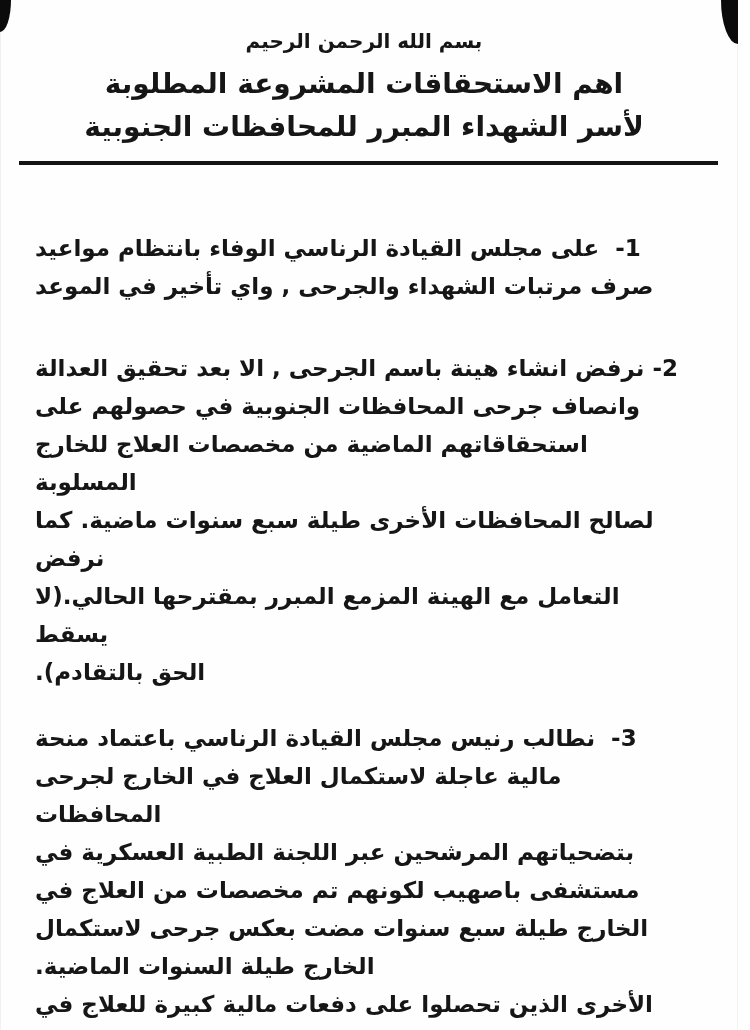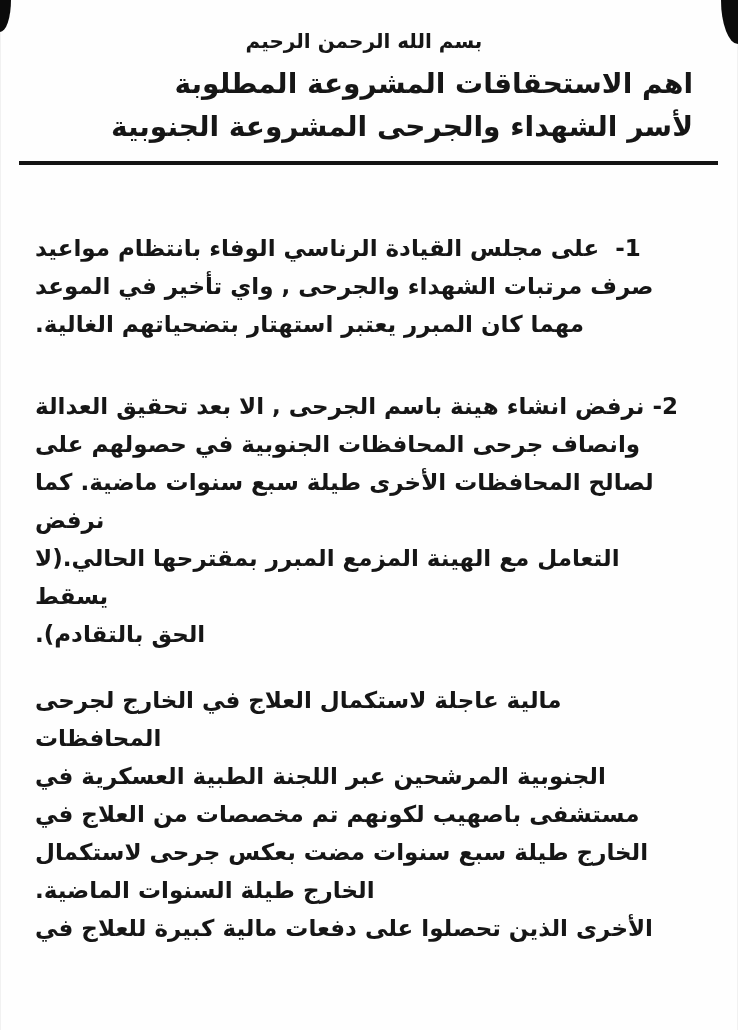--- a/index.html
+++ b/index.html
@@ -41,21 +41,21 @@
   }
   .bismillah {
     padding-top: 26px;
     text-align: center;
     font-size: 20px;
     font-weight: bold;
     line-height: 30px;
   }
   .title, .subtitle {
     margin: 0;
-    text-align: right;
+    text-align: center;
     font-size: 28px;
     font-weight: bold;
     line-height: 36px;
   }
   .title { margin-top: 10px; }
   .subtitle { margin-top: 7px; }
   .rule {
     border: none;
     height: 4px;
     background: #141414;
@@ -76,40 +76,41 @@
 
 <div class="page">
   <div class="corner corner-tl"></div>
   <div class="corner corner-tr"></div>
 
   <div class="content">
     <div class="bismillah">بسم الله الرحمن الرحيم</div>
 
     <h1 class="title">اهم الاستحقاقات المشروعة المطلوبة</h1>
 
-    <h2 class="subtitle">لأسر الشهداء والجرحى المشروعة الجنوبية</h2>
+    <h2 class="subtitle">لأسر الشهداء المبرر للمحافظات الجنوبية</h2>
 
     <hr class="rule">
 
     <div class="para para1">
         <div class="line">1-&nbsp; على مجلس القيادة الرناسي الوفاء بانتظام مواعيد</div>
         <div class="line">صرف مرتبات الشهداء والجرحى , واي تأخير في الموعد</div>
-        <div class="line">مهما كان المبرر يعتبر استهتار بتضحياتهم الغالية.</div>
       </div>
 
     <div class="para para2">
         <div class="line">2- نرفض انشاء هينة باسم الجرحى , الا بعد تحقيق العدالة</div>
         <div class="line">وانصاف جرحى المحافظات الجنوبية في حصولهم على</div>
+        <div class="line">استحقاقاتهم الماضية من مخصصات العلاج للخارج المسلوبة</div>
         <div class="line">لصالح المحافظات الأخرى طيلة سبع سنوات ماضية. كما نرفض</div>
         <div class="line">التعامل مع الهينة المزمع المبرر بمقترحها الحالي.(لا يسقط</div>
         <div class="line">الحق بالتقادم).</div>
       </div>
 
     <div class="para para3">
+        <div class="line">3-&nbsp; نطالب رنيس مجلس القيادة الرناسي باعتماد منحة</div>
         <div class="line">مالية عاجلة لاستكمال العلاج في الخارج لجرحى المحافظات</div>
-        <div class="line">الجنوبية المرشحين عبر اللجنة الطبية العسكرية في</div>
+        <div class="line">بتضحياتهم المرشحين عبر اللجنة الطبية العسكرية في</div>
         <div class="line">مستشفى باصهيب لكونهم تم مخصصات من العلاج في</div>
         <div class="line">الخارج طيلة سبع سنوات مضت بعكس جرحى لاستكمال</div>
         <div class="line">الخارج طيلة السنوات الماضية.</div>
         <div class="line">الأخرى الذين تحصلوا على دفعات مالية كبيرة للعلاج في</div>
       </div>
   </div>
 </div>
 
 </body></html>

